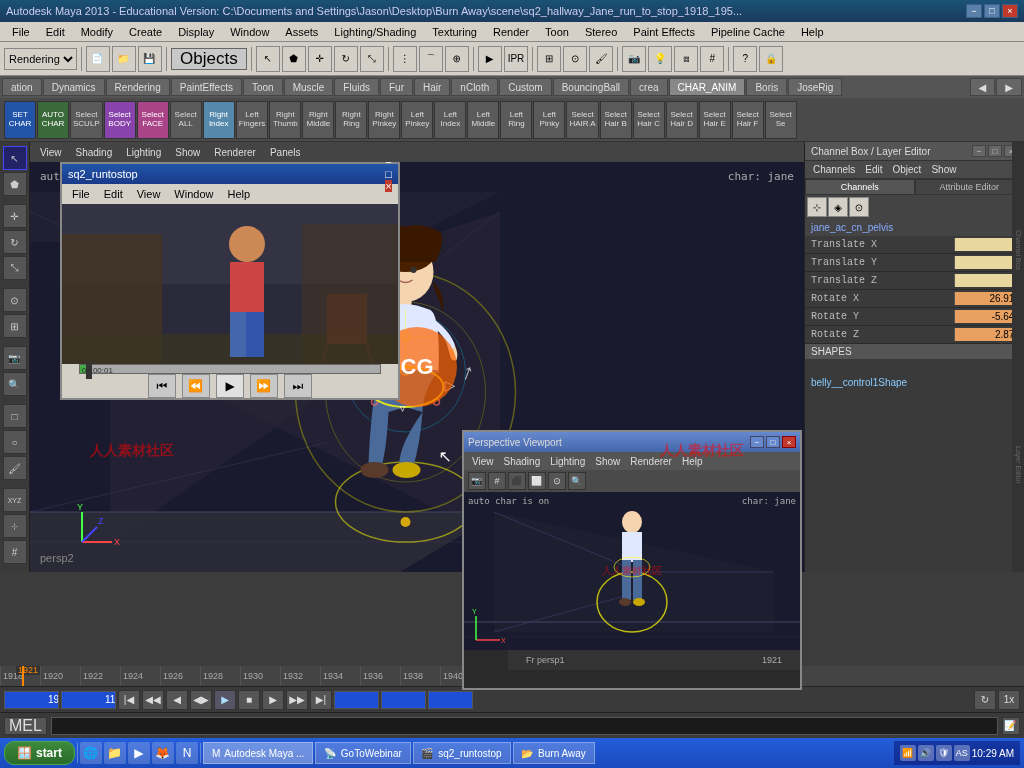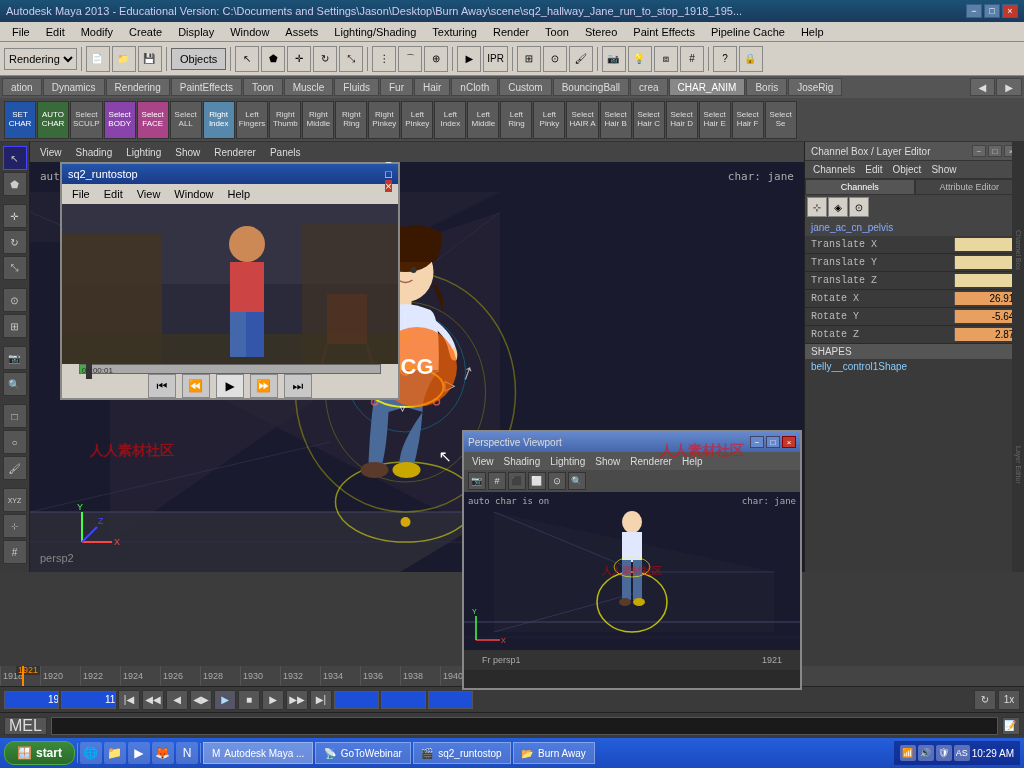--- a/index.html
+++ b/index.html
@@ -58,21 +58,21 @@
       display: flex; align-items: center; justify-content: center;
       font-size: 10px;
       padding: 0 3px;
     }
     .toolbar-sep { width: 1px; height: 24px; background: #888; margin: 0 2px; }
     #objects-btn {
       background: #c8c8c8;
       border: 1px solid #666;
       height: 22px;
       padding: 0 8px;
-      font-size: 11px;
+      font-size: 17px;
     }
 
     
     #shelf-tabs {
       background: #555;
       height: 22px;
       display: flex;
       align-items: center;
       padding: 0 2px;
       gap: 1px;
@@ -277,21 +277,21 @@
 
     .shapes-title {
       background: #555;
       color: #ddd;
       font-size: 10px;
       padding: 2px 6px;
     }
     .shape-name {
       color: #88ccff;
       font-size: 10px;
-      padding: 2px 6px;
+      padding: 18px 6px;
     }
 
     
     #video-window {
       position: absolute;
       top: 0;
       left: 40px;
       width: 340px;
       background: #1a1a1a;
       border: 2px solid #888;
@@ -1088,21 +1088,21 @@
 
     <svg width="40" height="40" style="position:absolute;bottom:2px;left:4px;">
       <line x1="8" y1="32" x2="32" y2="32" stroke="#f44" stroke-width="1.5"></line>
       <line x1="8" y1="32" x2="8" y2="8" stroke="#4f4" stroke-width="1.5"></line>
       <text x="33" y="35" fill="#f44" font-size="7">X</text>
       <text x="4" y="6" fill="#4f4" font-size="7">Y</text>
     </svg>
 
     <div style="position:absolute;color:rgba(255,0,0,0.4);font-size:10px;font-weight:bold;top:50%;left:50%;transform:translate(-50%,-50%);">人人素材社区</div>
   </div>
-  <div id="vp2-status" style="background:#333;height:20px;display:flex;align-items:center;justify-content:space-between;padding:0 18px;">
+  <div id="vp2-status" style="background:#333;height:20px;display:flex;align-items:center;justify-content:space-between;padding:0 18px;margin-left:44px;">
     <span style="color:#aaa;font-size:9px;">Fr persp1</span>
     <span style="color:#aaa;font-size:9px;">1921</span>
   </div>
 </div>
 
 <div id="timeline-area" style="position:absolute;bottom:82px;left:0;right:0;height:20px;background:#444;overflow:hidden;">
   <div id="timeline-numbers" style="display:flex;height:100%;align-items:center;">
     <div class="timeline-tick">1918</div>
     <div class="timeline-tick">1920</div>
     <div class="timeline-tick">1922</div>

